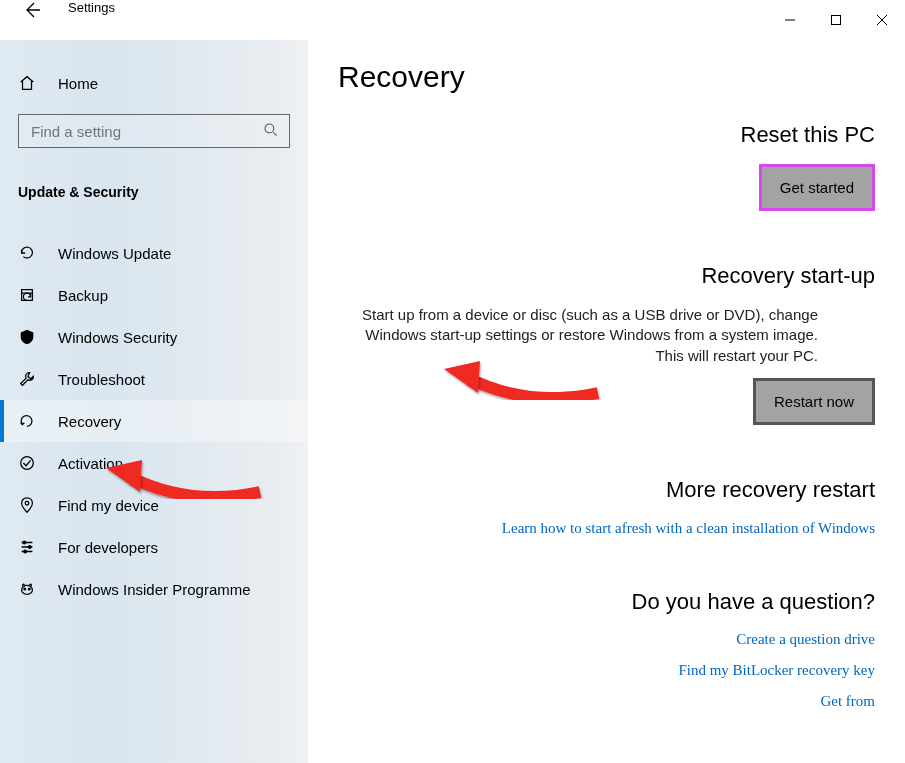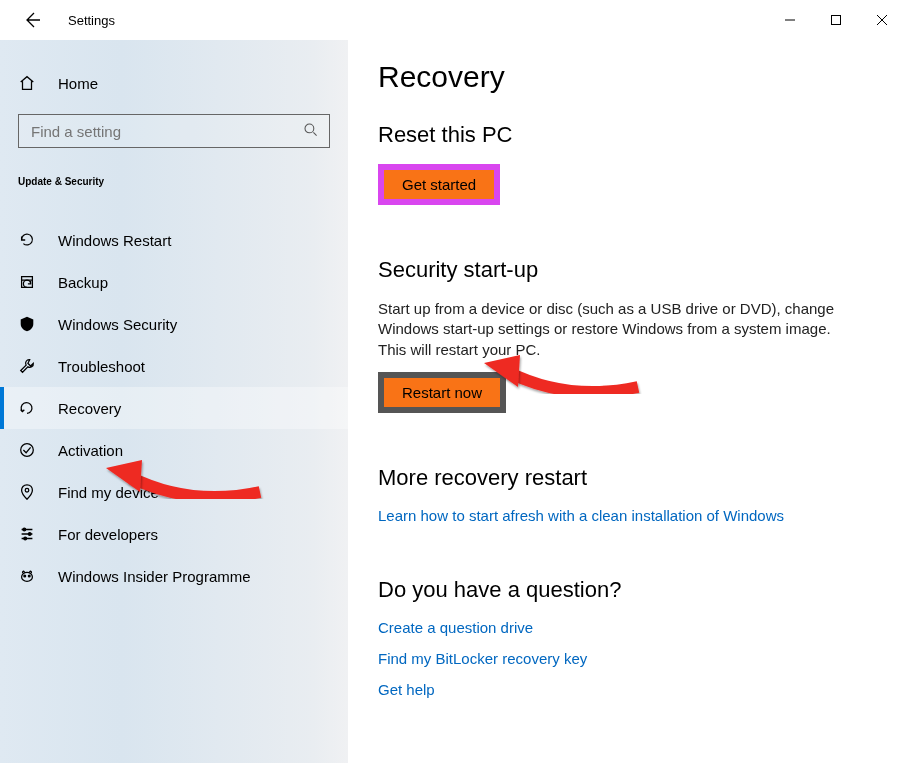--- a/index.html
+++ b/index.html
@@ -1,47 +1,47 @@
 <!DOCTYPE html>
 <html><head>
 <meta charset="utf-8">
 <style>
   * { box-sizing: border-box; font-family: "Segoe UI", Arial, sans-serif; }
   body { margin:0; background:#fff; color:#000; width:905px; height:763px; overflow:hidden; }
 
   .titlebar { height:40px; display:flex; align-items:stretch; }
-  .titlebar .left { display:flex; align-items:center; padding-left:16px; gap:20px; }
+  .titlebar .left { display:flex; align-items:flex-start; padding-left:16px; gap:20px; }
   .titlebar .spacer { flex:1; }
   .ctrlBtns { display:flex; }
   .ctrlBtn { width:46px; height:40px; display:flex; align-items:center; justify-content:center; font-size:14px;color:#000; }
   .back-arrow { width:32px; display:flex; align-items:center; justify-content:center; font-size:18px; color:#000;}
   .title { font-size:13px; }
 
   .content { display:flex; height:calc(100% - 40px); }
-  .sidebar { width:348px; background:linear-gradient(to right,#dfe9f2 0%,#d9e5ef 35%,#e9edf1 90%,#f0f1f3 100%); padding:30px 0 10px 0; position:relative;}
+  .sidebar { width:308px; background:linear-gradient(to right,#dfe9f2 0%,#d9e5ef 35%,#e9edf1 90%,#f0f1f3 100%); padding:30px 0 10px 0; position:relative;}
   .home-row { display:flex; align-items:center; gap:18px; padding:4px 18px; margin-bottom:18px;}
   .home-row .icon { width:22px; display:flex; align-items:center;}
   .home-label { font-size:15px; }
-  .search-box { margin:0 18px 28px 18px; border:1px solid #666; background:rgba(255,255,255,.12); display:flex; align-items:center; padding:3px 6px 3px 10px; height:34px;justify-content:flex-end;}
+  .search-box { margin:0 18px 36px 18px; border:1px solid #666; background:rgba(255,255,255,.12); display:flex; align-items:center; padding:3px 6px 3px 10px; height:34px;justify-content:flex-end;}
   .search-box input { flex:1; border:none; background:transparent; outline:none; font-size:15px; color:#555;}
   .search-icon { font-size:15px; color:#444; padding:0 4px;}
-  .category { font-size:10px; font-weight:600; padding:0 18px; margin-bottom:32px;}
+  .category { font-size:14px; font-weight:600; padding:0 18px; margin-bottom:32px;}
   .nav-item { display:flex; align-items:center; gap:18px; padding:12px 18px; font-size:15px; position:relative; }
   .nav-item .icon { width:22px; display:flex; align-items:center; justify-content:flex-start;}
   .nav-item.active::before { content:""; position:absolute; left:0; top:0; bottom:0; width:4px; background:#0078d7;}
   .nav-item.active { background:rgba(255,255,255,.35); }
 
   .main { flex:1; padding:20px 30px 20px 30px; overflow:auto; position:relative;}
   h1.page-title { font-size:30px; font-weight:400; margin:0 0 28px 0; }
   h2.section { font-size:22px; font-weight:400; margin:0 0 16px 0;}
   p.body { font-size:15px; line-height:1.35; max-width:480px; margin:0 0 12px 0; color:#222;}
-  .win-btn { display:inline-block; padding:6px 18px; background:#f97316; border:6px solid #d946ef; font-size:15px; }
+  .win-btn { display:inline-block; padding:12px 18px; background:#a3a3a3; border:3px solid #d946ef; font-size:15px; }
   .win-btn.restart { border-color:#555; }
-  .section-block { margin-bottom:52px;}
-  a.link { color:#0067c0; text-decoration:none; font-size:15px; display:inline-block;}
+  .section-block { margin-bottom:52px;text-align:right;}
+  a.link { color:#0067c0; text-decoration:none; font-size:15px; display:inline-block;font-family:Liberation Serif, serif;}
   .link-stack a.link { display:block; margin-bottom:14px;}
 
   
   .red-arrow { position:absolute; pointer-events:none; }
   .red-arrow svg { display:block; }
 
   svg.icon16 { width:18px; height:18px; stroke:#000; fill:none; stroke-width:1.4;}
   svg.icon16.fill { fill:#000; stroke:none;}
 </style>
 </head>
@@ -100,21 +100,21 @@
 
     <div class="category">Update &amp; Security</div>
 
     <div class="nav-item">
       <span class="icon">
           <svg class="icon16" viewBox="0 0 20 20">
             <path d="M4 10 A6 6 0 1 1 6 14"></path>
             <path d="M4 6 V10 H8"></path>
           </svg>
         </span>
-      <span>Windows Restart</span>
+      <span>Windows Update</span>
     </div>
     <div class="nav-item">
       <span class="icon">
           <svg class="icon16" viewBox="0 0 20 20">
             <path d="M4 4 H16 V16 H4 Z M4 8 H16"></path>
             <path d="M10 16 A4 4 0 1 1 14 12"></path>
             <path d="M14 9 V12 H11"></path>
           </svg>
         </span>
       <span>Backup</span>
@@ -200,21 +200,21 @@
 
   <div class="main">
     <h1 class="page-title">Recovery</h1>
 
     <div class="section-block">
       <h2 class="section">Reset this PC</h2>
       <span class="win-btn">Get started</span>
     </div>
 
     <div class="section-block" style="position:relative;">
-      <h2 class="section">Security start-up</h2>
+      <h2 class="section">Recovery start-up</h2>
       <p class="body">Start up from a device or disc (such as a USB drive or DVD), change Windows start-up settings or restore Windows from a system image. This will restart your PC.</p>
       <span class="win-btn restart">Restart now</span>
 
       <div class="red-arrow" style="left:100px; top:90px;">
         <svg width="170" height="60" viewBox="0 0 170 60">
           <defs>
               <filter id="s2">
                 <feDropShadow dx="1" dy="2" stdDeviation="1" flood-opacity="0.35"></feDropShadow>
               </filter>
             </defs>
@@ -227,17 +227,17 @@
     <div class="section-block">
       <h2 class="section">More recovery restart</h2>
       <a class="link" href="#">Learn how to start afresh with a clean installation of Windows</a>
     </div>
 
     <div class="section-block">
       <h2 class="section">Do you have a question?</h2>
       <div class="link-stack">
         <a class="link" href="#">Create a question drive</a>
         <a class="link" href="#">Find my BitLocker recovery key</a>
-        <a class="link" href="#">Get help</a>
+        <a class="link" href="#">Get from</a>
       </div>
     </div>
   </div>
 </div>
 
 </body></html>

